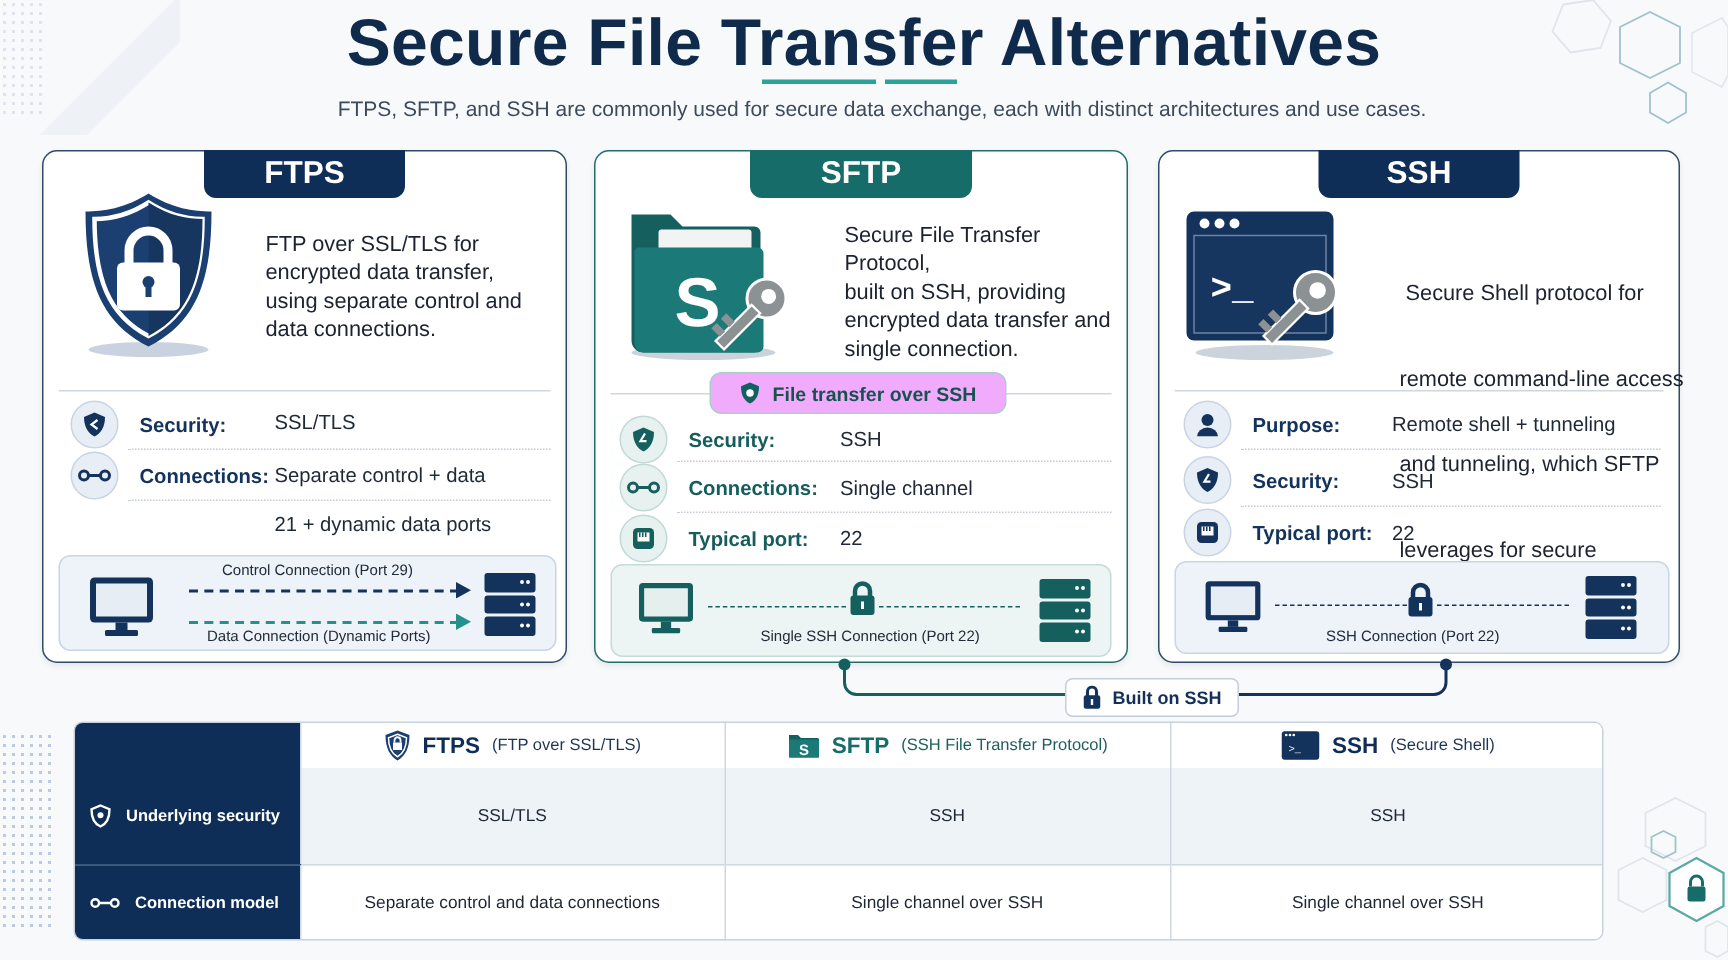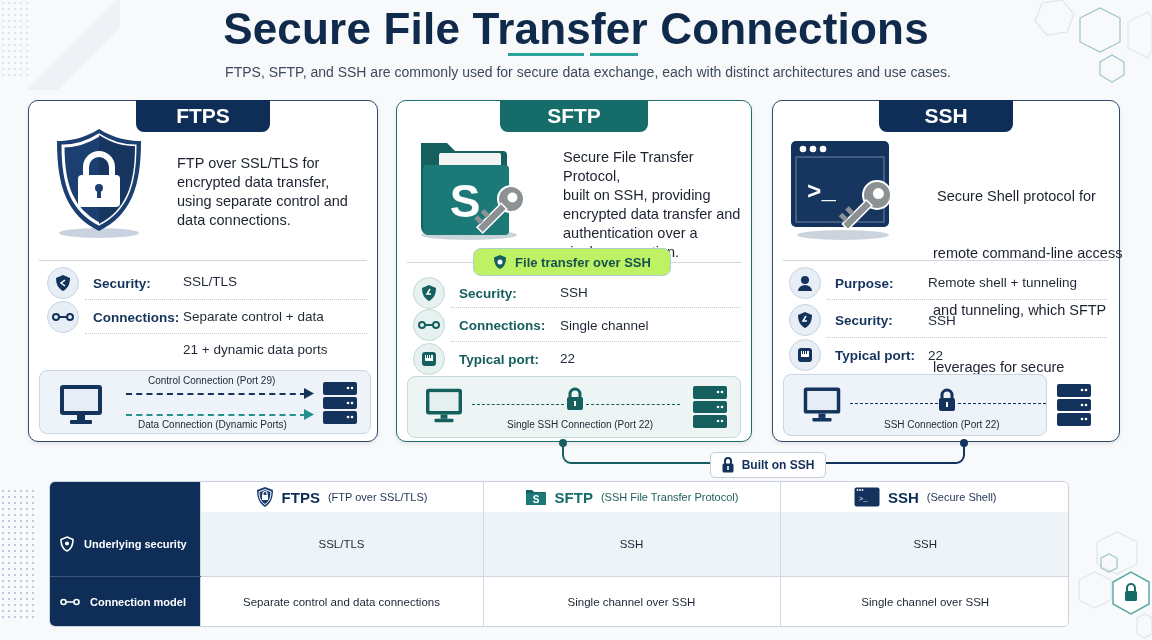--- a/index.html
+++ b/index.html
@@ -45,21 +45,21 @@
   .prop-label { font-weight: 700; font-size: 13.5px; color: #13335c; margin-left: 14px; }
   .sftp .prop-label { color: #165e5d; }
   .prop-value { font-size: 13.5px; color: #1f2836; position: absolute; }
   .prop-sep { position: absolute; height: 0; border-top: 1px dotted #c3ccd7; }
 
   .diagram-box { position: absolute; background: #eef3f9; border: 1px solid #c9d5e3; border-radius: 8px; }
   .sftp .diagram-box { background: #edf5f4; border-color: #c4dbd8; }
   .diag-caption { position: absolute; font-size: 10px; color: #222b38; white-space: nowrap; }
   .dash { position: absolute; height: 0; border-top: 2px dashed #13335c; }
 
-  .pill { position: absolute; background: #bef264; border: 1.5px solid #a9cfca; border-radius: 8px;
+  .pill { position: absolute; background: #f0abfc; border: 1.5px solid #a9cfca; border-radius: 8px;
     display: flex; align-items: center; justify-content: center; gap: 8px;
     font-size: 13px; font-weight: 700; color: #17524f; }
 
   .connector { position: absolute; }
   .built-pill { position: absolute; left: 710px; top: 452px; width: 116px; height: 26px;
     background: #fff; border: 1px solid #c4cdd8; border-radius: 5px;
     display: flex; align-items: center; justify-content: center; gap: 8px;
     font-size: 12px; font-weight: 700; color: #14305a; }
 
   .cmp { position: absolute; left: 49px; top: 481px; width: 1020px; height: 146px;
@@ -97,21 +97,21 @@
 <svg class="hex" style="left:1075px;top:530px" width="77" height="110" viewBox="0 0 77 110">
   <polygon points="22,12 42,2 62,12 62,34 42,44 22,34" fill="none" stroke="#e0e5ea" stroke-width="1.2"></polygon>
   <polygon points="26,28 34,24 42,28 42,38 34,42 26,38" fill="none" stroke="#9fc3c8" stroke-width="1.2"></polygon>
   <polygon points="4,50 20,42 36,50 36,70 20,78 4,70" fill="none" stroke="#e0e5ea" stroke-width="1.2"></polygon>
   <polygon points="38,52 56,42 74,52 74,74 56,84 38,74" fill="#fff" stroke="#5aa9a6" stroke-width="1.5"></polygon>
   <rect x="50" y="61" width="12" height="10" rx="1.5" fill="#156c69"></rect>
   <path d="M52 61 v-3 a4 4 0 0 1 8 0 v3" fill="none" stroke="#156c69" stroke-width="2"></path>
   <polygon points="62,88 70,84 77,88 77,104 70,108 62,104" fill="none" stroke="#e0e5ea" stroke-width="1.2"></polygon>
 </svg>
 
-<h1 class="title">Secure File Transfer Connections</h1>
+<h1 class="title">Secure File Transfer Alternatives</h1>
 <div class="title-underline">
   <span style="width:76px"></span>
     <span style="width:48px"></span>
 </div>
 <p class="subtitle">FTPS, SFTP, and SSH are commonly used for secure data exchange, each with distinct architectures and use cases.</p>
 
 <div class="card" style="left:28px;width:350px">
   <div class="card-tab tab-navy">FTPS</div>
   <svg class="card-icon" style="left:24px;top:26px" width="92" height="112" viewBox="0 0 92 112">
     <ellipse cx="46" cy="106" rx="40" ry="5" fill="#c9d3df"></ellipse>
@@ -202,21 +202,20 @@
       <circle cx="0" cy="-2" r="5" fill="#fff"></circle>
       <rect x="-4" y="10" width="8" height="34" fill="#8c9194" stroke="#fff" stroke-width="1.5"></rect>
       <rect x="-12" y="26" width="8" height="5" fill="#8c9194"></rect>
       <rect x="-12" y="35" width="8" height="5" fill="#8c9194"></rect>
     </g>
   </svg>
   <div class="card-desc" style="left:166px;top:47px">
     <div>Secure File Transfer Protocol,</div>
     <div>built on SSH, providing</div>
     <div>encrypted data transfer and</div>
-    <div>authentication over a</div>
     <div>single connection.</div>
   </div>
   <div class="card-rule" style="left:10px;top:161px;width:334px"></div>
   <div class="pill" style="left:76px;top:147px;width:198px;height:28px">
     <svg width="14" height="16" viewBox="0 0 14 16">
         <path d="M7 1 L13 3.5 C13 10 10.5 13.5 7 15 C3.5 13.5 1 10 1 3.5 Z" fill="#15605e"></path>
         <circle cx="7" cy="8" r="2.5" fill="#fff"></circle>
       </svg>
     <span>File transfer over SSH</span>
   </div>
@@ -347,21 +346,21 @@
           <rect x="4" y="4" width="8" height="6" fill="#fff"></rect>
           <rect x="5" y="4" width="1" height="3" fill="#13335c"></rect>
           <rect x="7" y="4" width="1" height="3" fill="#13335c"></rect>
           <rect x="9" y="4" width="1" height="3" fill="#13335c"></rect>
         </svg>
     </div>
     <span class="prop-label">Typical port:</span>
   </div>
   <span class="prop-value" style="left:155px;top:247px">22</span>
 
-  <div class="diagram-box" style="left:10px;top:273px;width:264px;height:62px">
+  <div class="diagram-box" style="left:10px;top:273px;width:330px;height:62px">
     <svg style="position:absolute;left:18px;top:10px" width="40" height="38" viewBox="0 0 46 42">
       <rect x="2" y="2" width="42" height="30" rx="3" fill="#13335c"></rect>
         <rect x="6" y="6" width="34" height="22" fill="#e6edf5"></rect>
       <rect x="19" y="32" width="8" height="5" fill="#13335c"></rect>
         <rect x="12" y="37" width="22" height="4" rx="1" fill="#13335c"></rect>
     </svg>
     <div class="dash" style="left:66px;top:28px;width:88px;border-top-width:1.5px"></div>
     <svg style="position:absolute;left:154px;top:13px" width="18" height="24" viewBox="0 0 18 24">
       <path d="M4 11 v-4 a5 5 0 0 1 10 0 v4" fill="none" stroke="#13335c" stroke-width="3"></path>
         <rect x="1" y="10" width="16" height="13" rx="2" fill="#13335c"></rect>

